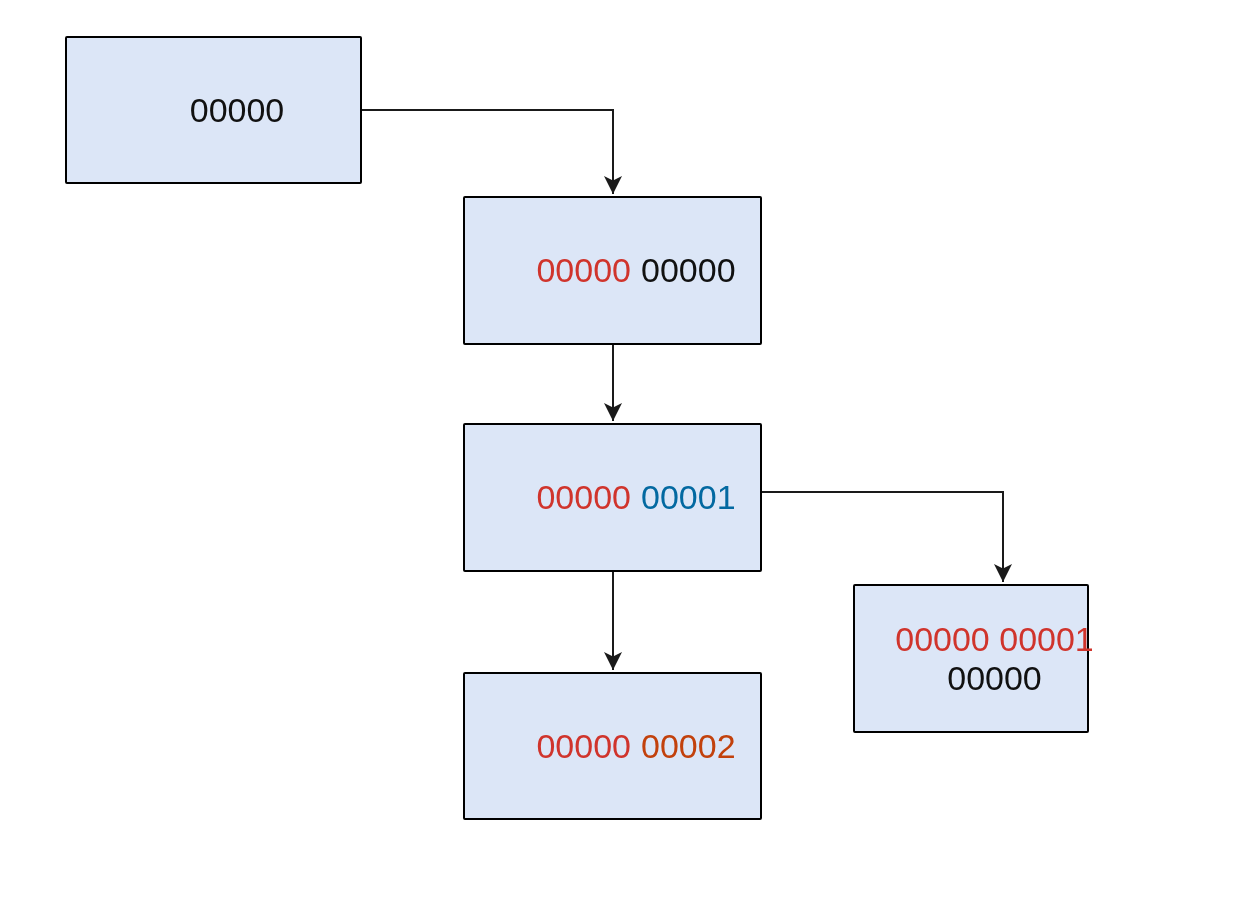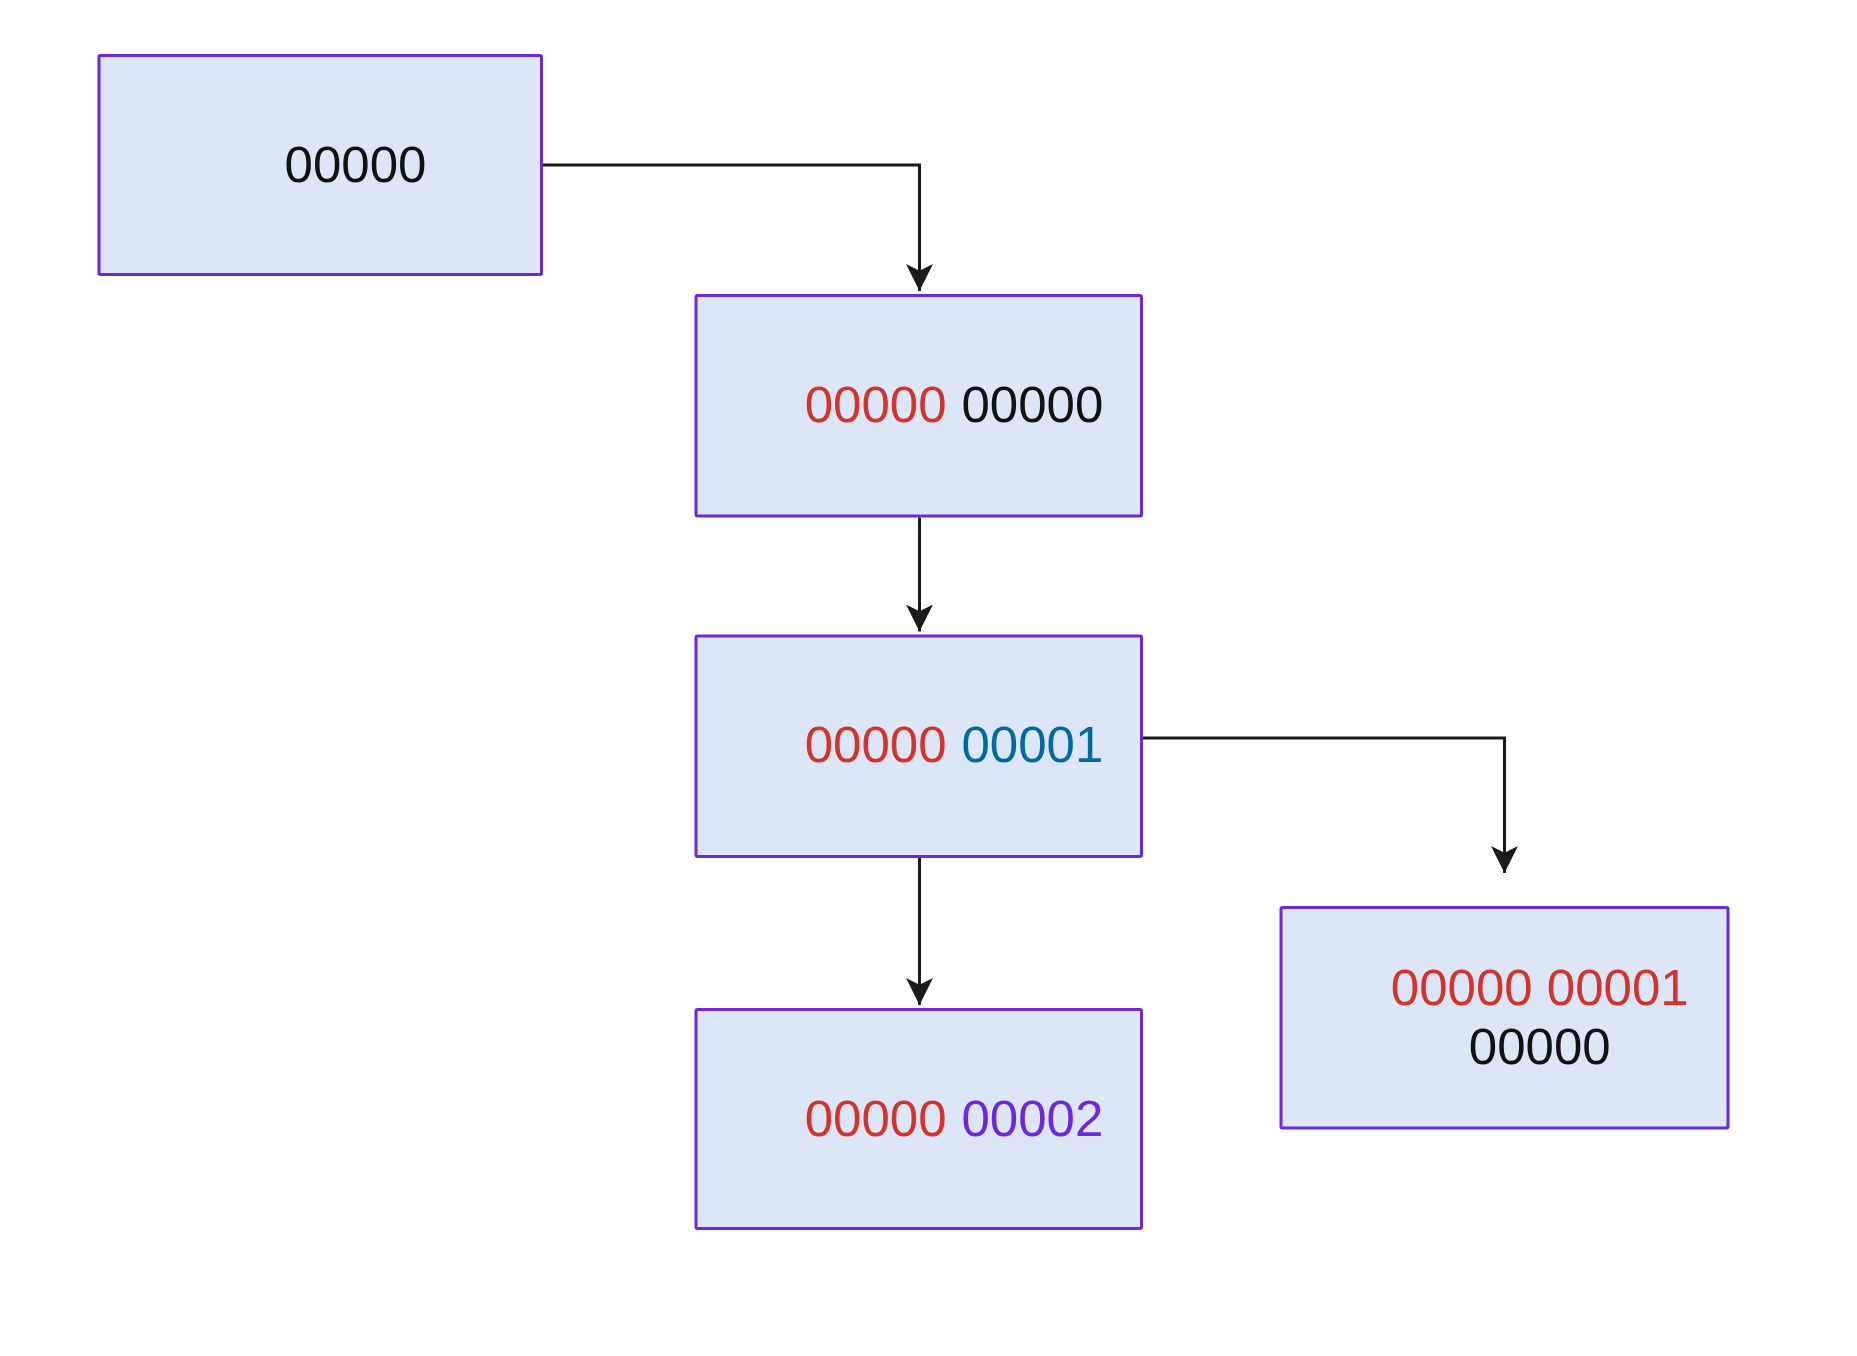--- a/index.html
+++ b/index.html
@@ -23,21 +23,21 @@
   .connectors {
     position: absolute;
     left: 0; top: 0;
     width: 1238px;
     height: 904px;
     pointer-events: none;
   }
   .node {
     position: absolute;
     background: #dce6f7;
-    border: 2px solid #6d28d9;
+    border: 2px solid #000000;
     border-radius: 2px;
     box-sizing: border-box;
     display: flex;
     flex-direction: column;
     align-items: center;
     justify-content: center;
     font-size: 34px;
     color: #111111;
     line-height: 1.12;
     padding-left: 47px;
@@ -46,21 +46,21 @@
     display: flex;
     flex-direction: row;
     gap: 10px;
     white-space: nowrap;
     justify-content: center;
   }
   .node-root       { left: 65px;  top: 36px;  width: 297px; height: 148px; }
   .node-child-0    { left: 463px; top: 196px; width: 299px; height: 149px; }
   .node-child-1    { left: 463px; top: 423px; width: 299px; height: 149px; }
   .node-child-2    { left: 463px; top: 672px; width: 299px; height: 148px; }
-  .node-grandchild { left: 853px; top: 604px; width: 300px; height: 149px; }
+  .node-grandchild { left: 853px; top: 584px; width: 236px; height: 149px; }
 </style>
 </head>
 <body>
 
 <div class="canvas">
 
   <svg class="connectors" width="1238" height="904" viewBox="0 0 1238 904" xmlns="http://www.w3.org/2000/svg">
     <defs>
       <marker id="arrowhead" viewBox="0 0 10 10" refX="10" refY="5" markerWidth="9" markerHeight="9" orient="auto-start-reverse">
         <path d="M 0 0 L 10 5 L 0 10 L 2.5 5 Z" fill="#1a1a1a"></path>
@@ -88,21 +88,21 @@
   <div class="node node-child-1">
     <div class="line">
       <span class="part" style="color: rgb(208, 52, 44);">00000</span>
       <span class="part" style="color: #0369a1;">00001</span>
     </div>
   </div>
 
   <div class="node node-child-2">
     <div class="line">
       <span class="part" style="color: rgb(208, 52, 44);">00000</span>
-      <span class="part" style="color: #6d28d9;">00002</span>
+      <span class="part" style="color: #c2410c;">00002</span>
     </div>
   </div>
 
   <div class="node node-grandchild">
     <div class="line">
       <span class="part" style="color: rgb(208, 52, 44);">00000 00001</span>
     </div>
     <div class="line">
       <span class="part" style="color: rgb(17, 17, 17);">00000</span>
     </div>

